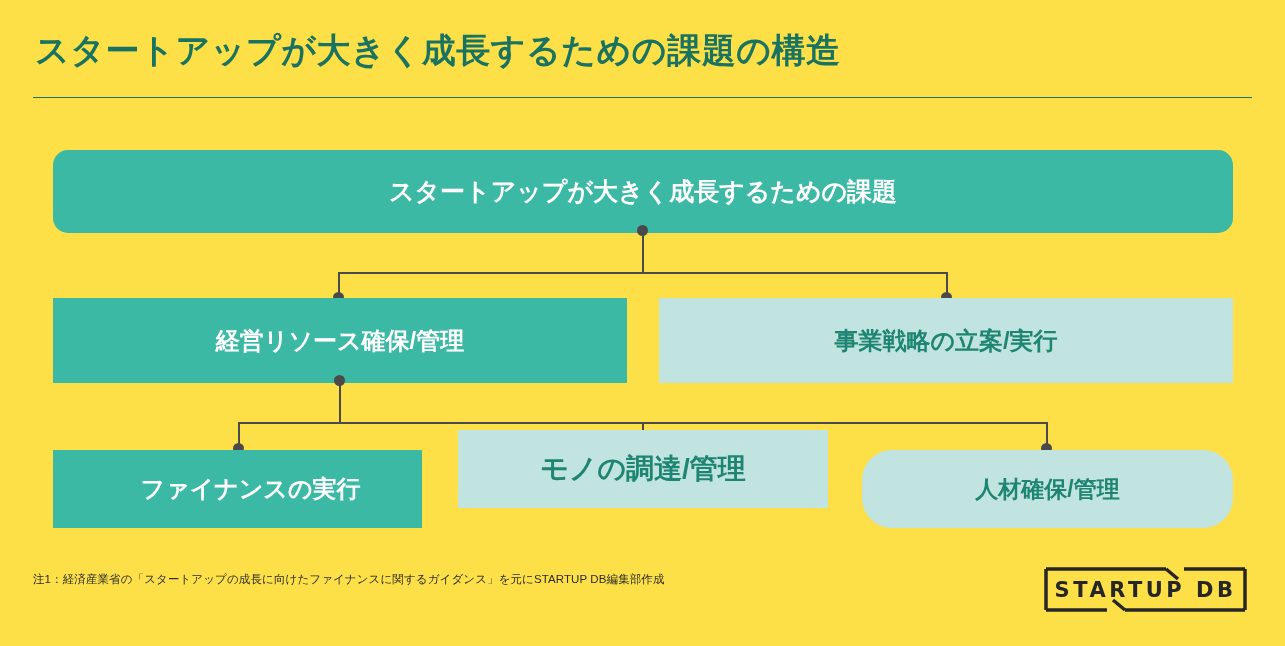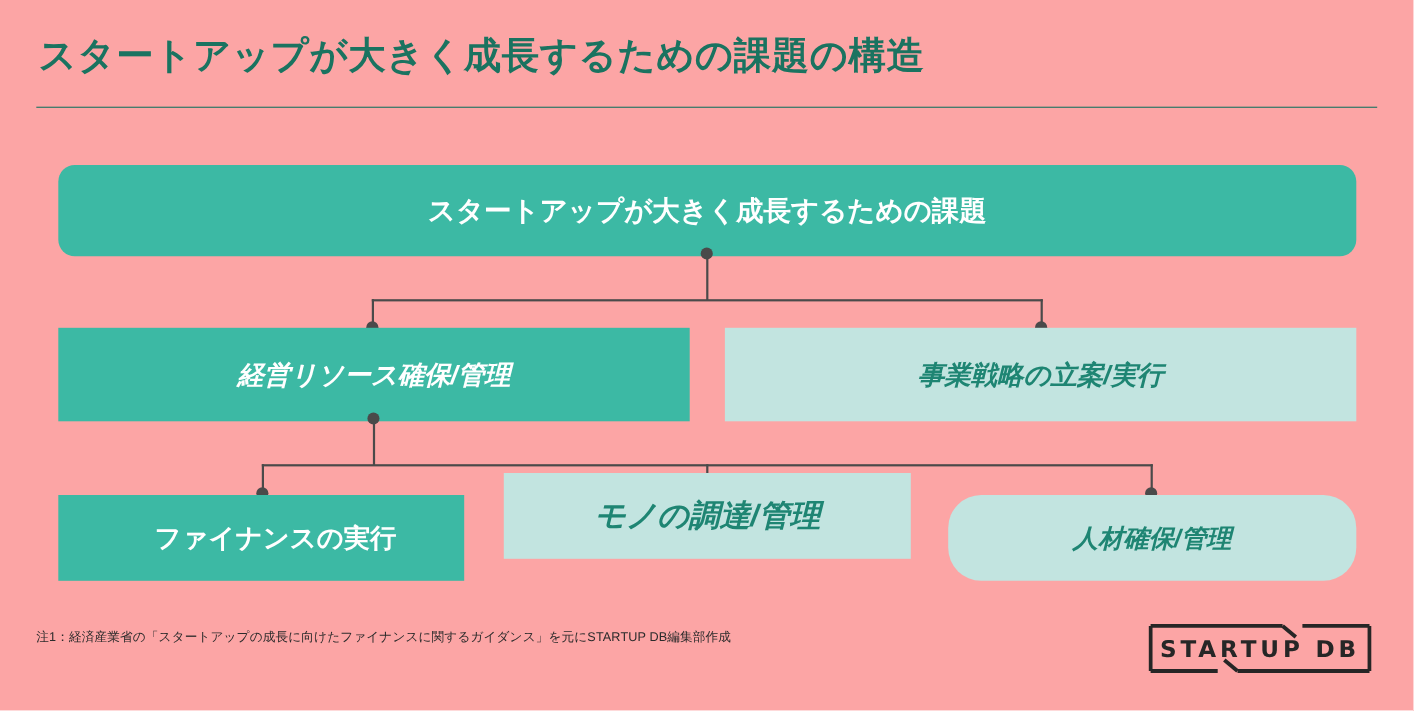--- a/index.html
+++ b/index.html
@@ -7,21 +7,21 @@
     padding: 0;
     background: #ffffff;
   }
   body {
     font-family: "Liberation Sans", "DejaVu Sans", sans-serif;
   }
   #canvas {
     position: relative;
     width: 1285px;
     height: 646px;
-    background: #fca5a5;
+    background: #fde047;
     overflow: hidden;
   }
 
   
   .page-title {
     position: absolute;
     left: 35px;
     top: 28px;
     font-size: 34px;
     font-weight: bold;
@@ -49,25 +49,24 @@
     box-sizing: border-box;
     padding: 0 10px;
   }
   .node.filled {
     background: #3cb9a4;
     color: #ffffff;
   }
   .node.light {
     background: #c2e4e0;
     color: #1e8573;
-    font-style: italic;
   }
 
   #node-root   { left: 53px;  top: 150px; width: 1180px; height: 83px;  font-size: 25px; border-radius: 15px; }
-  #node-l1-a   { left: 53px;  top: 298px; width: 574px;  height: 85px;  font-size: 24px; font-style: italic; }
+  #node-l1-a   { left: 53px;  top: 298px; width: 574px;  height: 85px;  font-size: 24px; }
   #node-l1-b   { left: 659px; top: 298px; width: 574px;  height: 85px;  font-size: 24px; }
   #node-l2-a   { left: 53px;  top: 450px; width: 369px;  height: 78px;  font-size: 24px; padding-left: 36px; }
   #node-l2-b   { left: 458px; top: 430px; width: 370px;  height: 78px;  font-size: 28px; }
   #node-l2-c   { left: 862px; top: 450px; width: 371px;  height: 78px;  font-size: 23px; border-radius: 30px; }
 
   
   .conn-line {
     position: absolute;
     background: #4a4a4a;
   }

